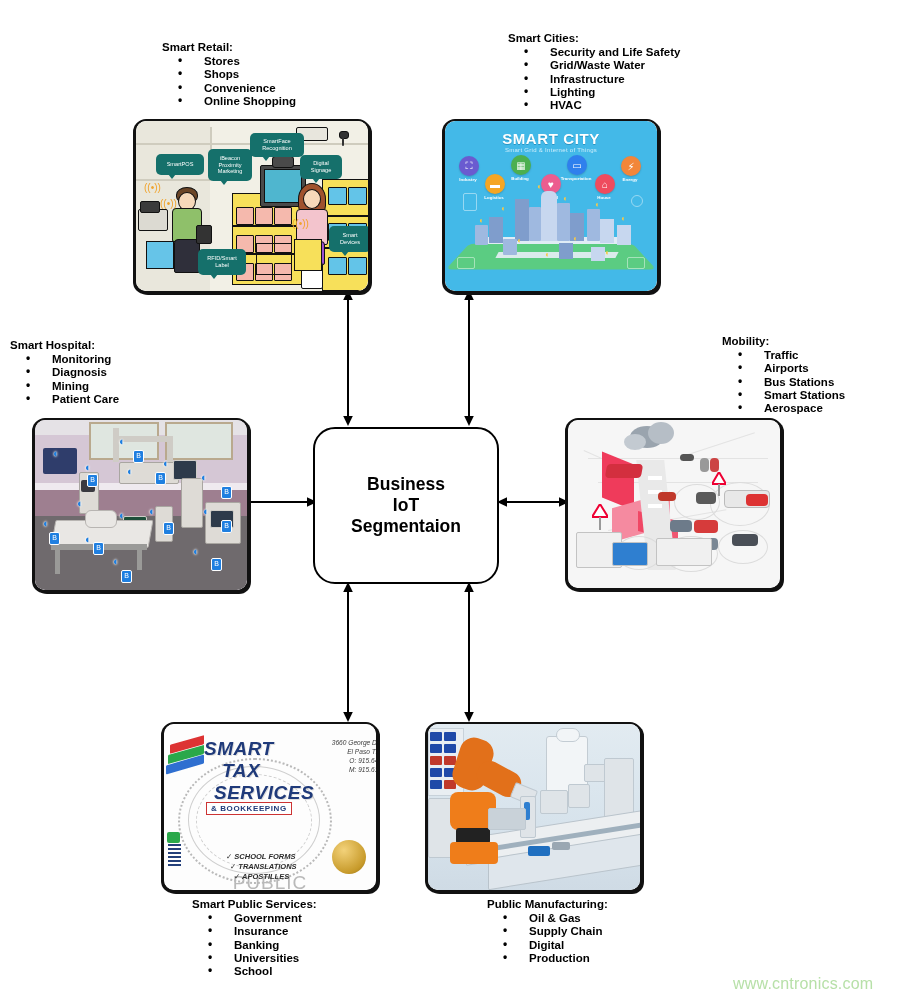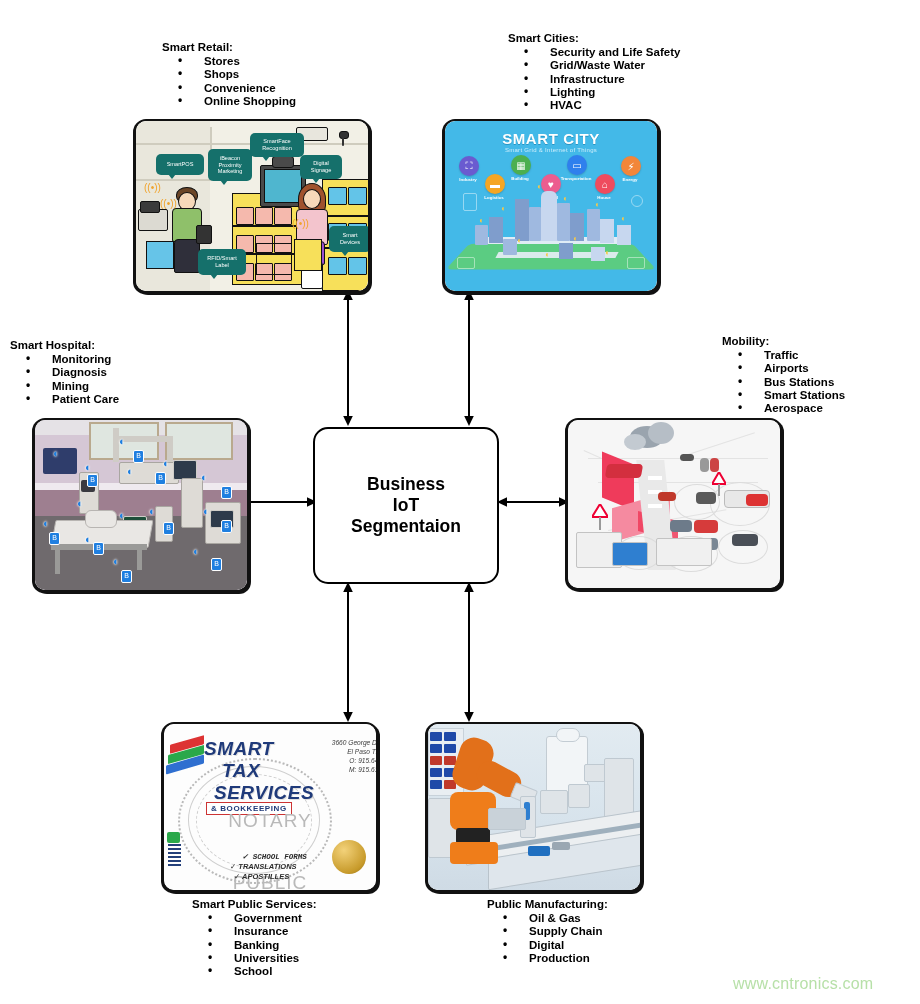--- a/index.html
+++ b/index.html
@@ -13,21 +13,21 @@
   .txtblock li{position:relative;padding-left:42px;font-weight:bold;white-space:nowrap;}
   .txtblock li:before{content:"\2022";position:absolute;left:16px;top:-1px;font-size:12px;}
 
   
   .frame{position:absolute;border:2px solid #111;border-radius:12px;
          background:#fff;overflow:hidden;
          box-shadow:2px 2px 0 0 #111, -1px 1px 0 0 #111;}
   .frame .inner{position:absolute;inset:0;overflow:hidden;border-radius:10px;}
 
   
-  .centerbox{position:absolute;border:2px solid #000;border-radius:15px;background:#fff;
+  .centerbox{position:absolute;border:2px solid #000;border-radius:22px;background:#fff;
              display:flex;align-items:center;justify-content:center;}
   .centerbox .ctext{font-size:17.5px;font-weight:bold;line-height:21px;text-align:center;color:#000;}
 
   
   .arrow{position:absolute;}
   .arrow svg{display:block;overflow:visible;}
 
   
   .watermark{position:absolute;font-size:16px;color:#b7e0a8;letter-spacing:.2px;
              font-family:"Liberation Sans",sans-serif;}
@@ -534,24 +534,23 @@
     <div class="t-seal" style="left:14px;top:34px;width:150px;height:122px;"></div>
     <div class="t-seal2" style="left:24px;top:42px;width:130px;height:106px;"></div>
     <div class="t-seal2" style="left:32px;top:50px;width:114px;height:92px;border-style:dashed;"></div>
 
     <div class="t-word t-cap" style="left:40px;top:14px;">SMART</div>
     <div class="t-word t-cap" style="left:58px;top:36px;">TAX</div>
     <div class="t-word t-cap" style="left:50px;top:58px;">SERVICES</div>
 
     <div class="t-book" style="left:42px;top:78px;">&amp; BOOKKEEPING</div>
 
-    <div class="t-notary" style="top:86px;">NOTARY</div>
     <div class="t-notary" style="top:104px;margin-top:44px;">PUBLIC</div>
 
-    <div class="t-chk" style="left:78px;top:128px;font-family:Liberation Mono, monospace;">✓ SCHOOL FORMS</div>
+    <div class="t-chk" style="left:62px;top:128px;">✓ SCHOOL FORMS</div>
     <div class="t-chk" style="left:66px;top:138px;">✓ TRANSLATIONS</div>
     <div class="t-chk" style="left:70px;top:148px;">✓ APOSTILLES</div>
 
     <div class="t-addr" style="left:122px;top:14px;width:96px;">
       <div>3660 George Die</div>
       <div>El Paso  TX,</div>
       <div>O: 915.642</div>
       <div>M: 915.613</div>
     </div>
 

